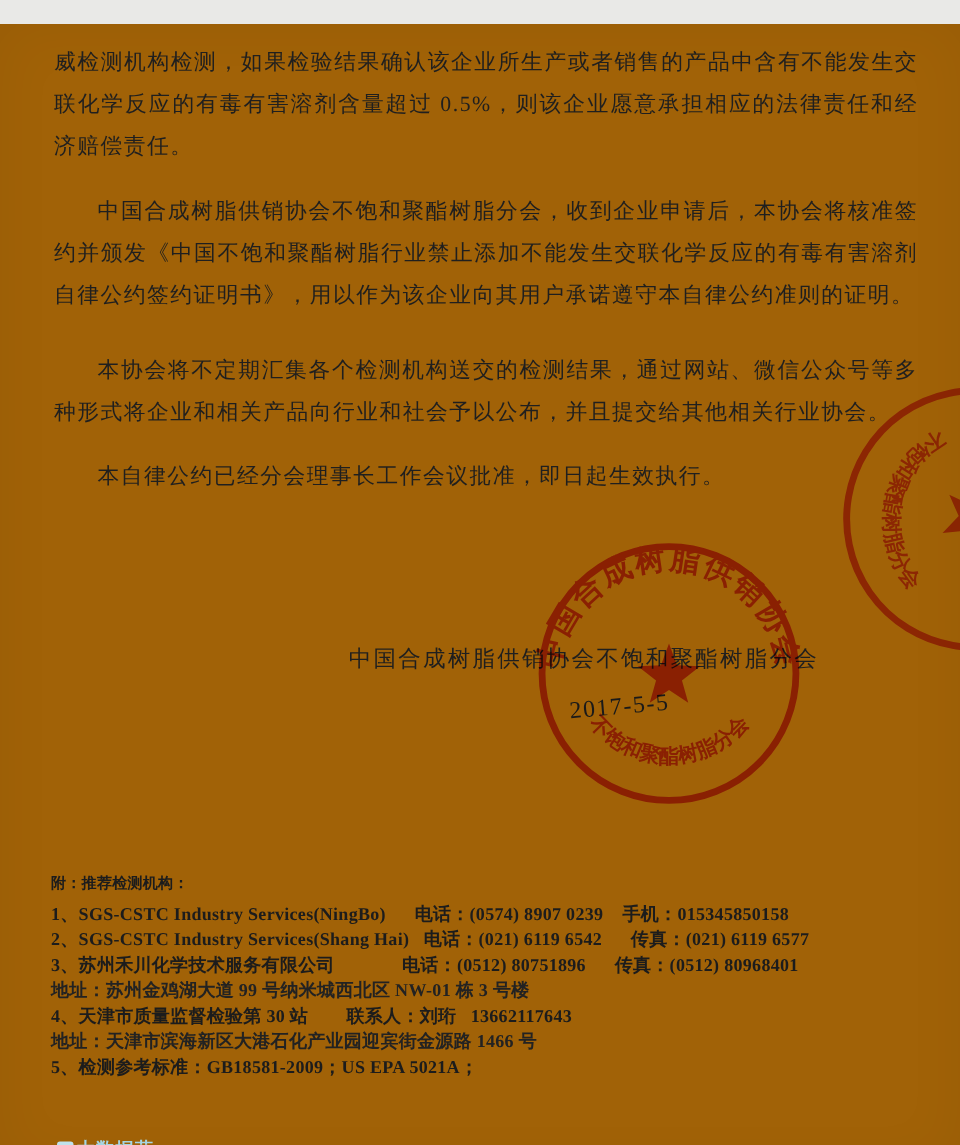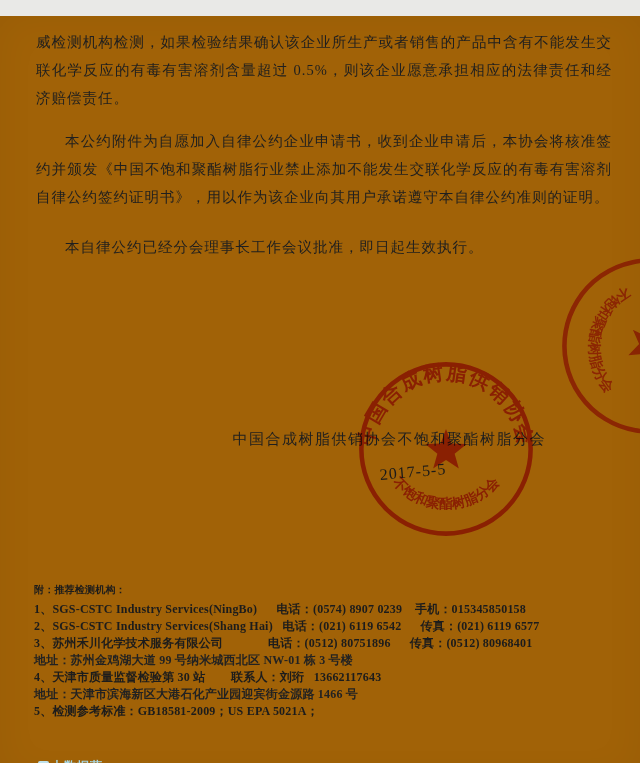--- a/index.html
+++ b/index.html
@@ -102,21 +102,22 @@
     background:#bfe2ec;
   }
 </style>
 </head>
 <body>
 
 <div class="page">
 
   <div class="body-text">
     <p class="para">威检测机构检测，如果检验结果确认该企业所生产或者销售的产品中含有不能发生交联化学反应的有毒有害溶剂含量超过 0.5%，则该企业愿意承担相应的法律责任和经济赔偿责任。</p>
-    <p class="para indent gap-lg">本公约附件为自愿加入自律公约企业申请书，收到企业申请后，本协会将核准签约并颁发《中国不饱和聚酯树脂行业禁止添加不能发生交联化学反应的有毒有害溶剂自律公约签约证明书》，用以作为该企业向其用户承诺遵守本自律公约准则的证明。</p>
+    <p class="para indent gap-lg">中国合成树脂供销协会不饱和聚酯树脂分会，收到企业申请后，本协会将核准签约并颁发《中国不饱和聚酯树脂行业禁止添加不能发生交联化学反应的有毒有害溶剂自律公约签约证明书》，用以作为该企业向其用户承诺遵守本自律公约准则的证明。</p>
+    <p class="para indent">本协会将不定期汇集各个检测机构送交的检测结果，通过网站、微信公众号等多种形式将企业和相关产品向行业和社会予以公布，并且提交给其他相关行业协会。</p>
     <p class="para indent">本自律公约已经分会理事长工作会议批准，即日起生效执行。</p>
   </div>
 
   <div class="signature">中国合成树脂供销协会不饱和聚酯树脂分会</div>
   <div class="sig-date">2017-5-5</div>
 
   <svg class="seal" viewBox="0 0 200 200">
     <circle cx="100" cy="100" r="93" fill="none" stroke="#d63a2c" stroke-width="5"></circle>
     <defs>
       <path id="sealTopArc" d="M 25 135 A 81 81 0 1 1 175 135" fill="none"></path>

